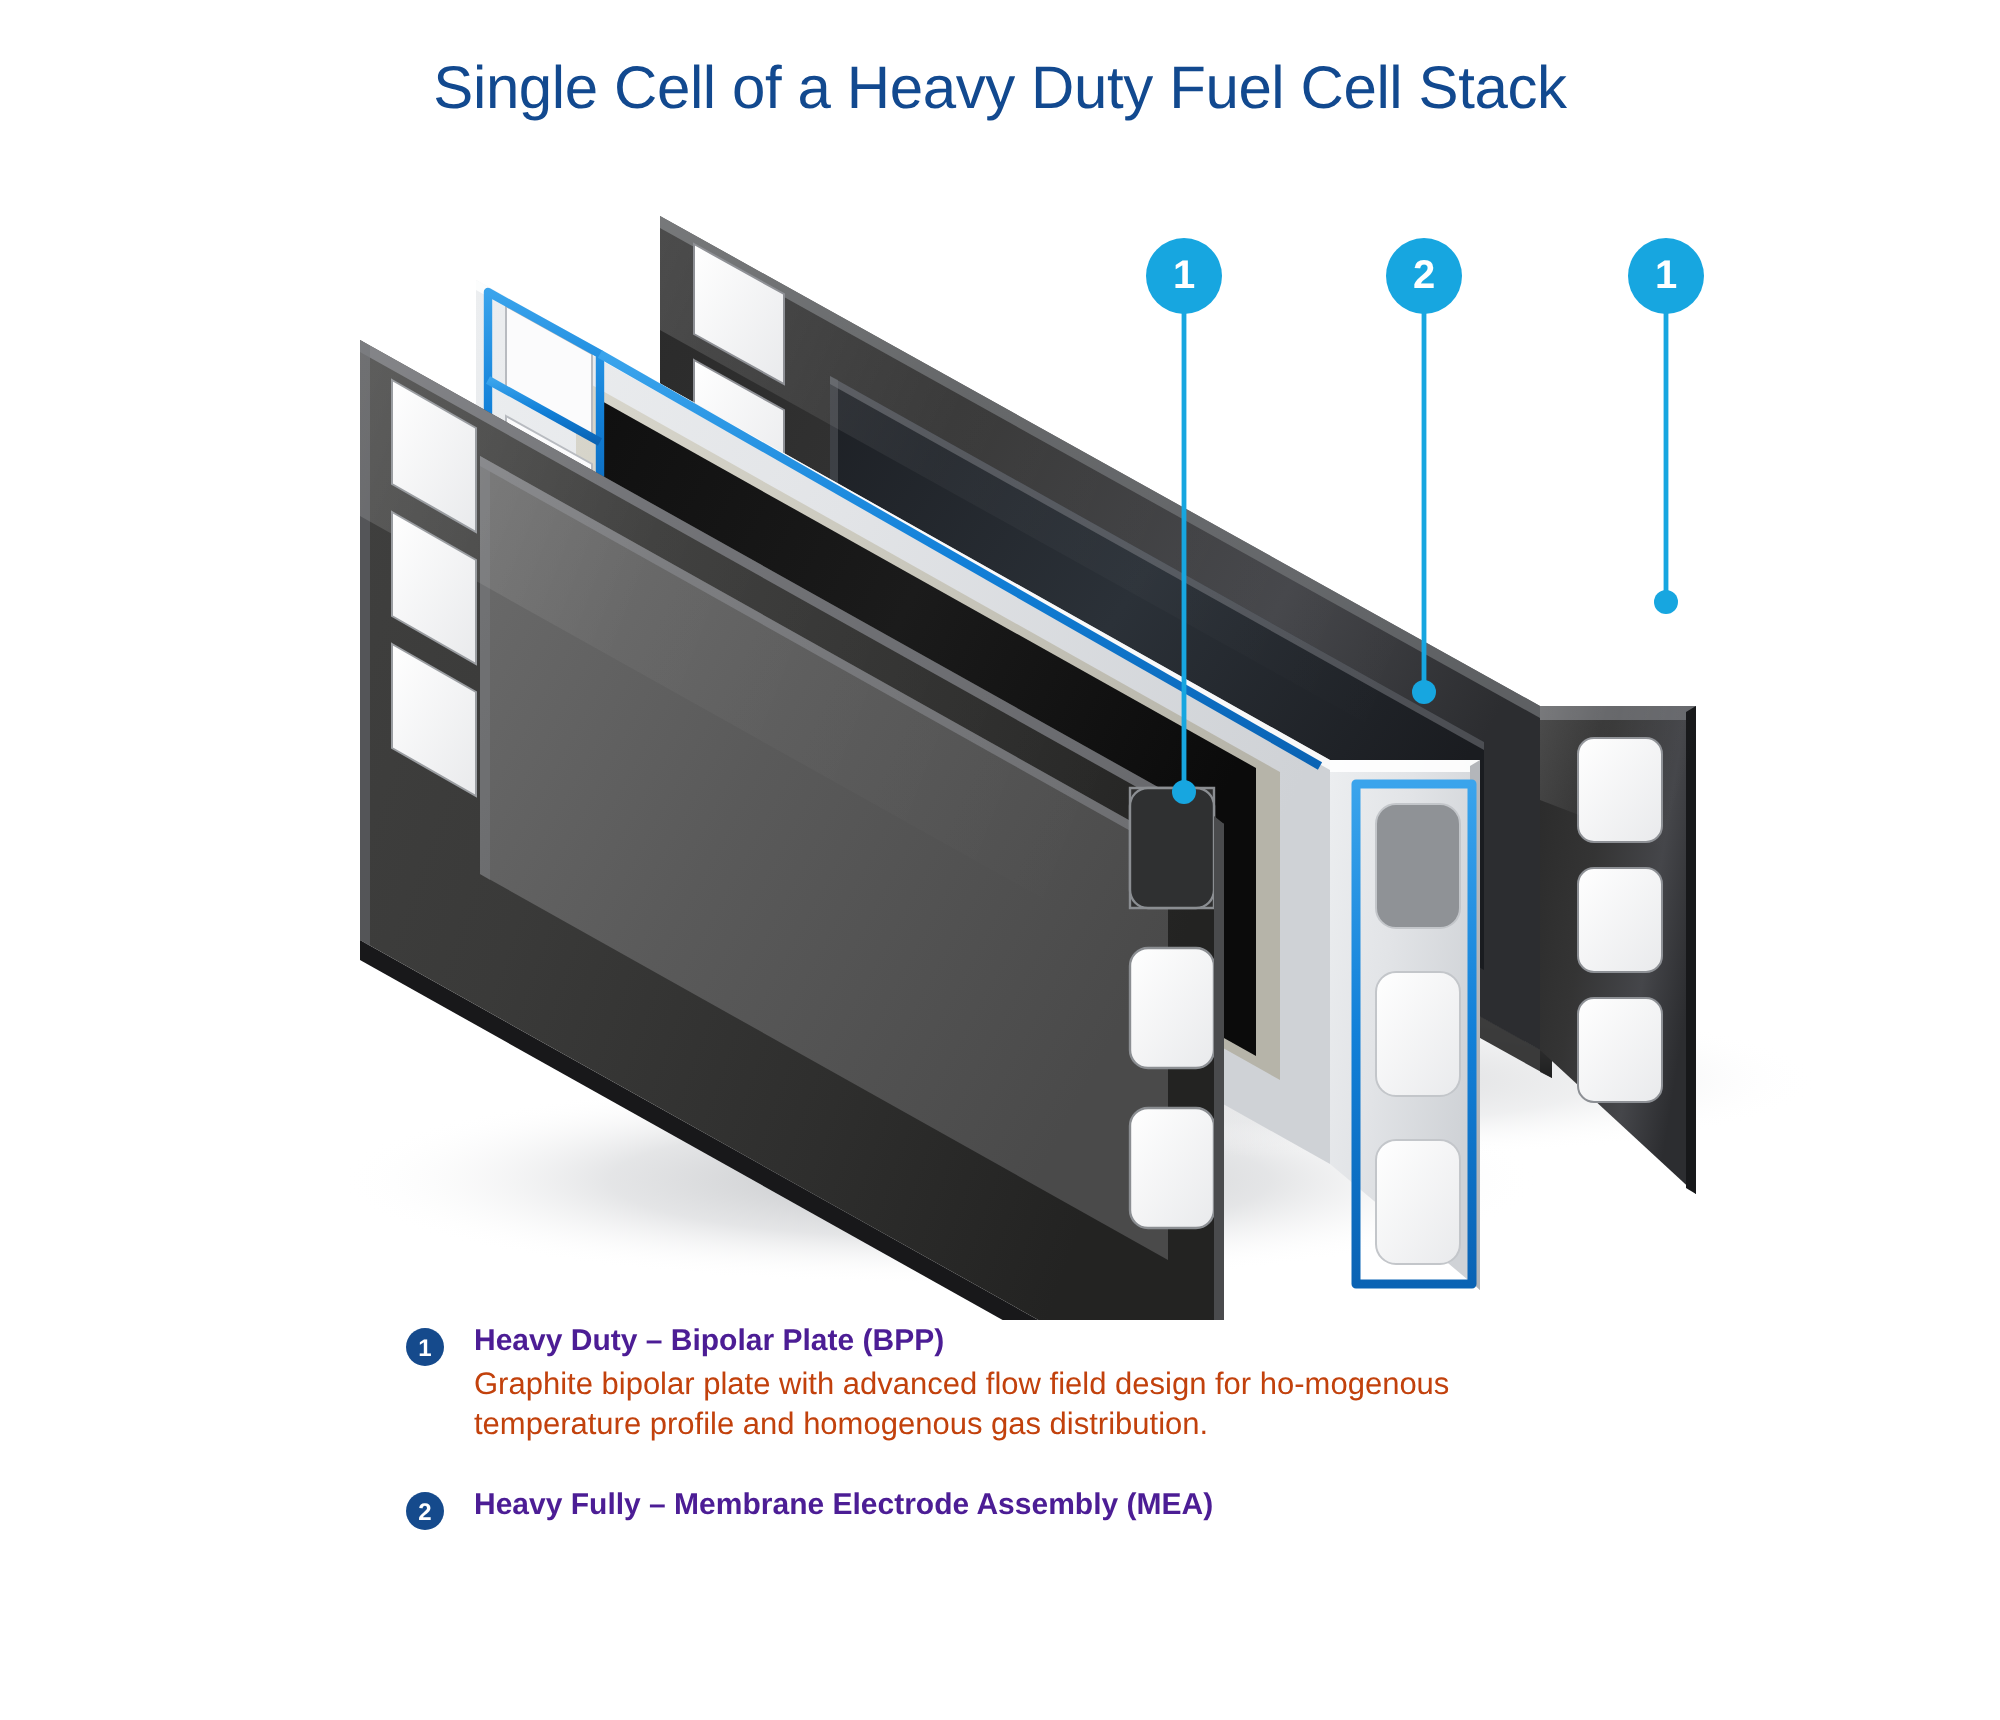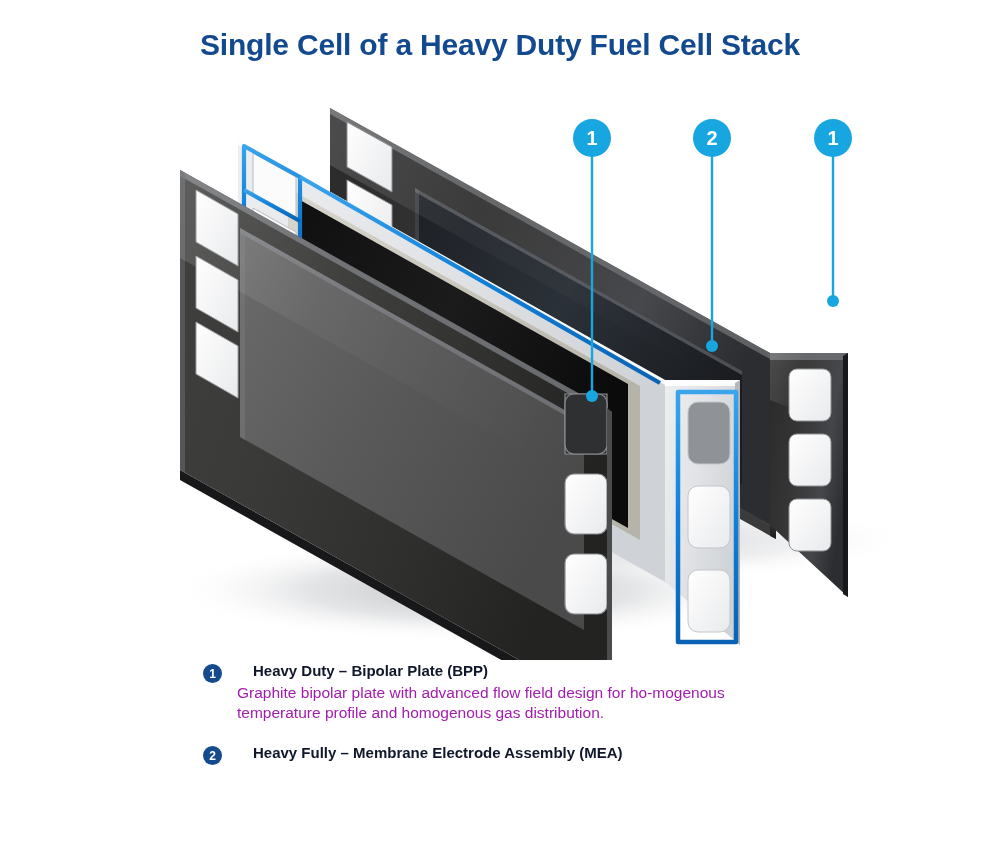--- a/index.html
+++ b/index.html
@@ -10,21 +10,21 @@
     font-family:"Liberation Sans", sans-serif;
     position:relative;overflow:hidden;
     -webkit-font-smoothing:antialiased;
   }
   #page{position:absolute;inset:0;}
 
   
   .title{
     position:absolute;left:0;top:28px;width:1000px;
     text-align:center;
-    font-size:30px;font-weight:bold;
+    font-size:30px;font-weight:normal;
     letter-spacing:-0.2px;
     color:#12498f;
     white-space:nowrap;
   }
 
   
   .stage{position:absolute;left:0;top:70px;width:1000px;height:590px;}
   .stage svg{display:block;}
 
   
@@ -44,25 +44,25 @@
   .legend-item{position:relative;padding-left:34px;margin-bottom:22px;}
   .legend-badge{
     position:absolute;left:0;top:2px;
     width:19px;height:19px;border-radius:50%;
     background:#154a8c;color:#ffffff;
     font-size:12px;font-weight:bold;
     display:flex;align-items:center;justify-content:center;
     line-height:1;
   }
   .legend-title{
-    font-size:15px;font-weight:bold;color:#0f172a;
-    line-height:1.25;margin:0 0 2px 16px;white-space:nowrap;
+    font-size:15px;font-weight:bold;color:#4c1d95;
+    line-height:1.25;margin:0 0 2px 0;white-space:nowrap;
   }
   .legend-desc{
-    font-size:15.5px;color:#a21caf;line-height:1.28;
+    font-size:15.5px;color:#c2410c;line-height:1.28;
     margin:0;max-width:560px;
   }
 </style>
 </head>
 <body>
 
 <div id="page">
 
   <div class="title">Single Cell of a Heavy Duty Fuel Cell Stack</div>
 

